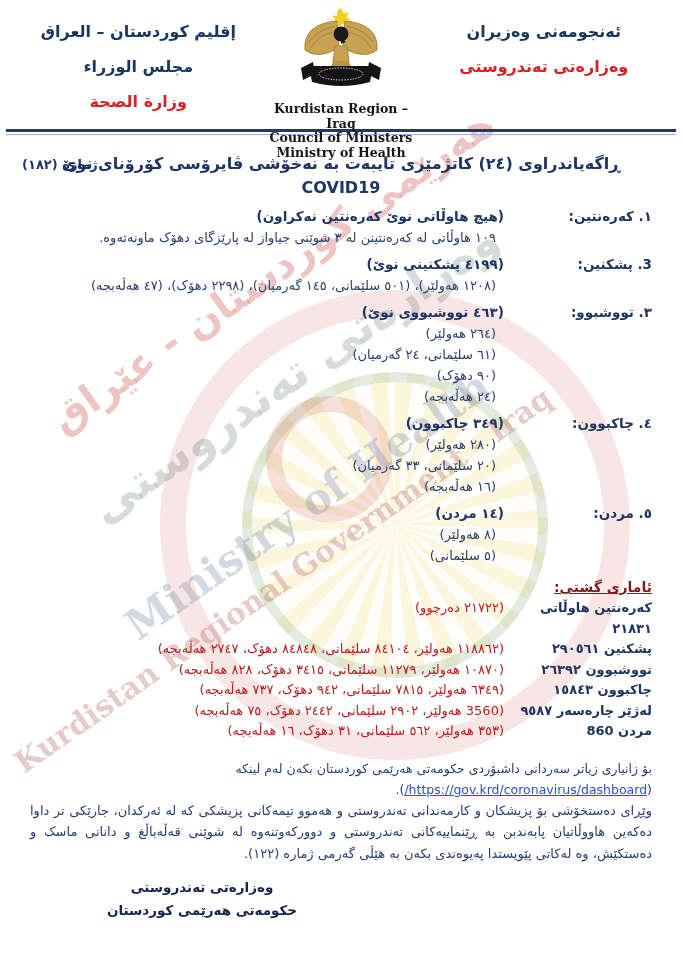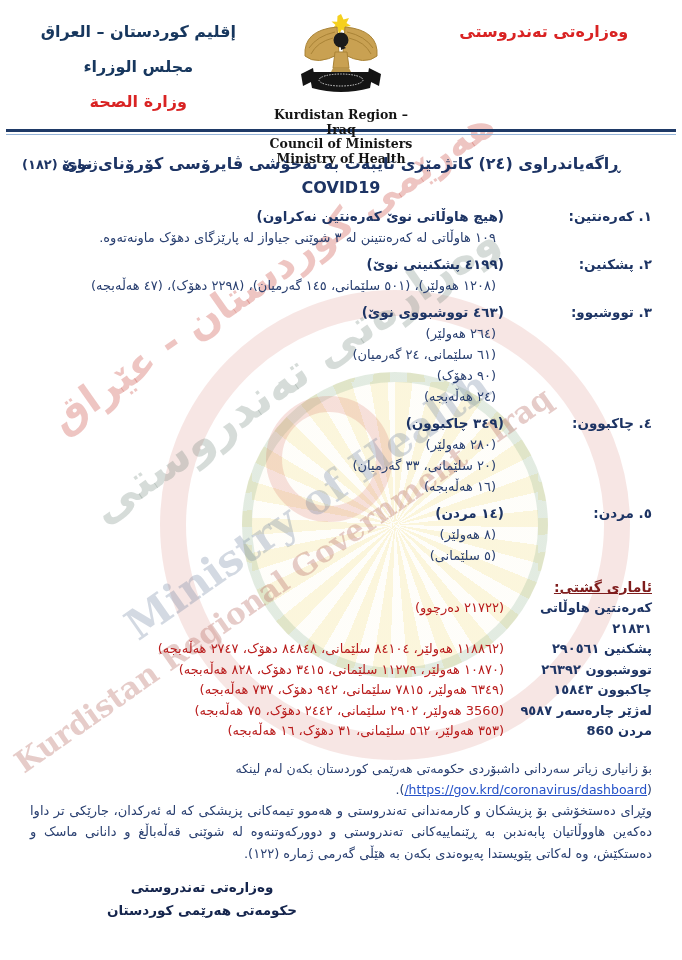--- a/index.html
+++ b/index.html
@@ -26,21 +26,21 @@
   .wm-red{left:55px;top:400px;font-size:40px;letter-spacing:3px;color:rgba(200,62,52,.30);}
   .wm-teal{left:95px;top:485px;font-size:46px;letter-spacing:4px;color:rgba(95,118,108,.26);}
   .wm-serif1{left:130px;top:605px;font-family:"DejaVu Serif", serif;font-size:42px;color:rgba(110,128,158,.30);}
   .wm-serif2{left:18px;top:748px;font-family:"DejaVu Serif", serif;font-size:30px;color:rgba(188,120,112,.38);}
   
   .content{position:relative;z-index:1;}
   .header{display:flex;align-items:flex-start;padding:0 14px;height:129px;box-sizing:border-box;}
   .hdr-block{width:38%;text-align:center;padding-top:14px;font-weight:bold;font-size:16px;color:#17375e;}
   .hdr-block .ln{line-height:35px;text-align:center;}
   .hdr-red{color:#d92323;}
-  .hdr-center{width:24%;text-align:center;padding-top:14px;}
+  .hdr-center{width:24%;text-align:center;padding-top:8px;}
   .hdr-center .eng{font-family:"DejaVu Serif", serif;font-weight:bold;font-size:12.5px;line-height:14.5px;color:#141414;direction:ltr;}
   .separator{margin:0 6px;height:2px;border-top:3px solid #1f3a67;border-bottom:1px solid #96b4d8;}
   
   .body-area{padding:0 30px;}
   .title-row{position:relative;margin-top:17px;line-height:24px;}
   .doc-title{text-align:center;font-weight:bold;font-size:16px;color:#1d3464;}
   .doc-number{position:absolute;left:-8px;top:1px;font-weight:bold;font-size:13px;color:#1d3464;}
   .sec-row{display:flex;margin-top:5px;line-height:22px;font-size:13.5px;font-weight:bold;color:#1d3464;}
   .sec-label{width:148px;flex:none;}
   .sec-sum{flex:1;}
@@ -68,20 +68,21 @@
     <div class="wm-text wm-red">هەرێمی کوردستان - عێراق</div>
     <div class="wm-text wm-teal">وەزارەتی تەندروستی</div>
     <div class="wm-text wm-serif1">Ministry of Health</div>
     <div class="wm-text wm-serif2">Kurdistan Regional Government - Iraq</div>
   </div>
 
   <div class="content">
 
     <div class="header">
       <div class="hdr-block">
+        <div class="ln">ئەنجومەنی وەزیران</div>
         <div class="ln hdr-red">وەزارەتی تەندروستی</div>
       </div>
       <div class="hdr-center">
         <svg width="96" height="90" viewBox="0 0 96 90">
           <polygon points="48,0 50.5,5.5 56,4 53.5,9 58,12 52.5,13 54,18.5 48.8,15.5 46,20.5 44.5,14.5 39,15.5 42.5,11 38.5,7.5 44.2,7.8 44.5,2" fill="#f5d01e"></polygon>
           <path d="M12,42 Q10,16 44,13 L46,40 Q24,52 12,42 Z" fill="#c9a152" stroke="#a98336" stroke-width="1"></path>
           <path d="M84,42 Q86,16 52,13 L50,40 Q72,52 84,42 Z" fill="#c9a152" stroke="#a98336" stroke-width="1"></path>
           <path d="M18,40 Q24,28 40,24 M16,34 Q24,22 42,18" stroke="#a98336" stroke-width="1" fill="none"></path>
           <path d="M78,40 Q72,28 56,24 M80,34 Q72,22 54,18" stroke="#a98336" stroke-width="1" fill="none"></path>
           <circle cx="48" cy="26" r="7.5" fill="#1b1b1b"></circle>
@@ -114,21 +115,21 @@
 
       <div class="sec-row">
         <div class="sec-label">١. کەرەنتین:</div>
         <div class="sec-sum">(هیچ هاوڵاتی نوێ کەرەنتین نەکراون)</div>
       </div>
       <div class="sec-details">
         <div class="detail">١٠٩ هاوڵاتی لە کەرەنتینن لە ٣ شوێنی جیاواز لە پارێزگای دهۆک ماونەتەوە.</div>
       </div>
 
       <div class="sec-row">
-        <div class="sec-label">٢. پشکنین:</div>
+        <div class="sec-label">3. پشکنین:</div>
         <div class="sec-sum">(٤١٩٩ پشکنینی نوێ)</div>
       </div>
       <div class="sec-details">
         <div class="detail">(١٢٠٨ هەولێر)، (٥٠١ سلێمانی، ١٤٥ گەرمیان)، (٢٢٩٨ دهۆک)، (٤٧ هەڵەبجە)</div>
       </div>
 
       <div class="sec-row">
         <div class="sec-label">٣. تووشبوو:</div>
         <div class="sec-sum">(٤٦٣ تووشبووی نوێ)</div>
       </div>

